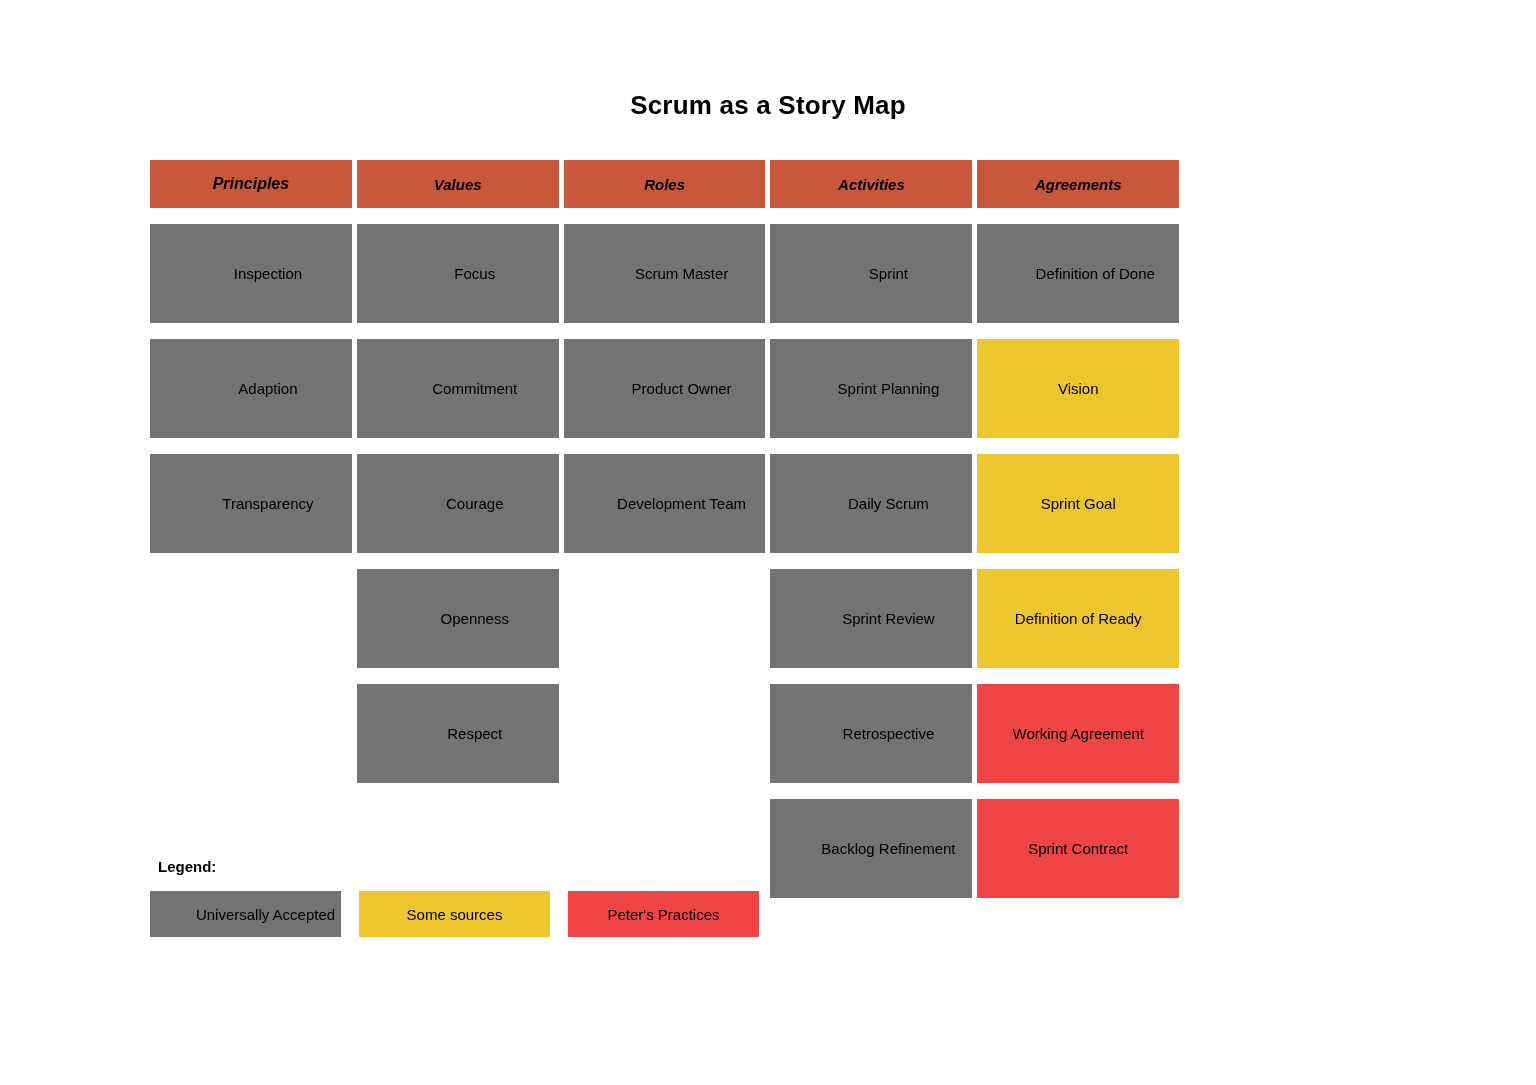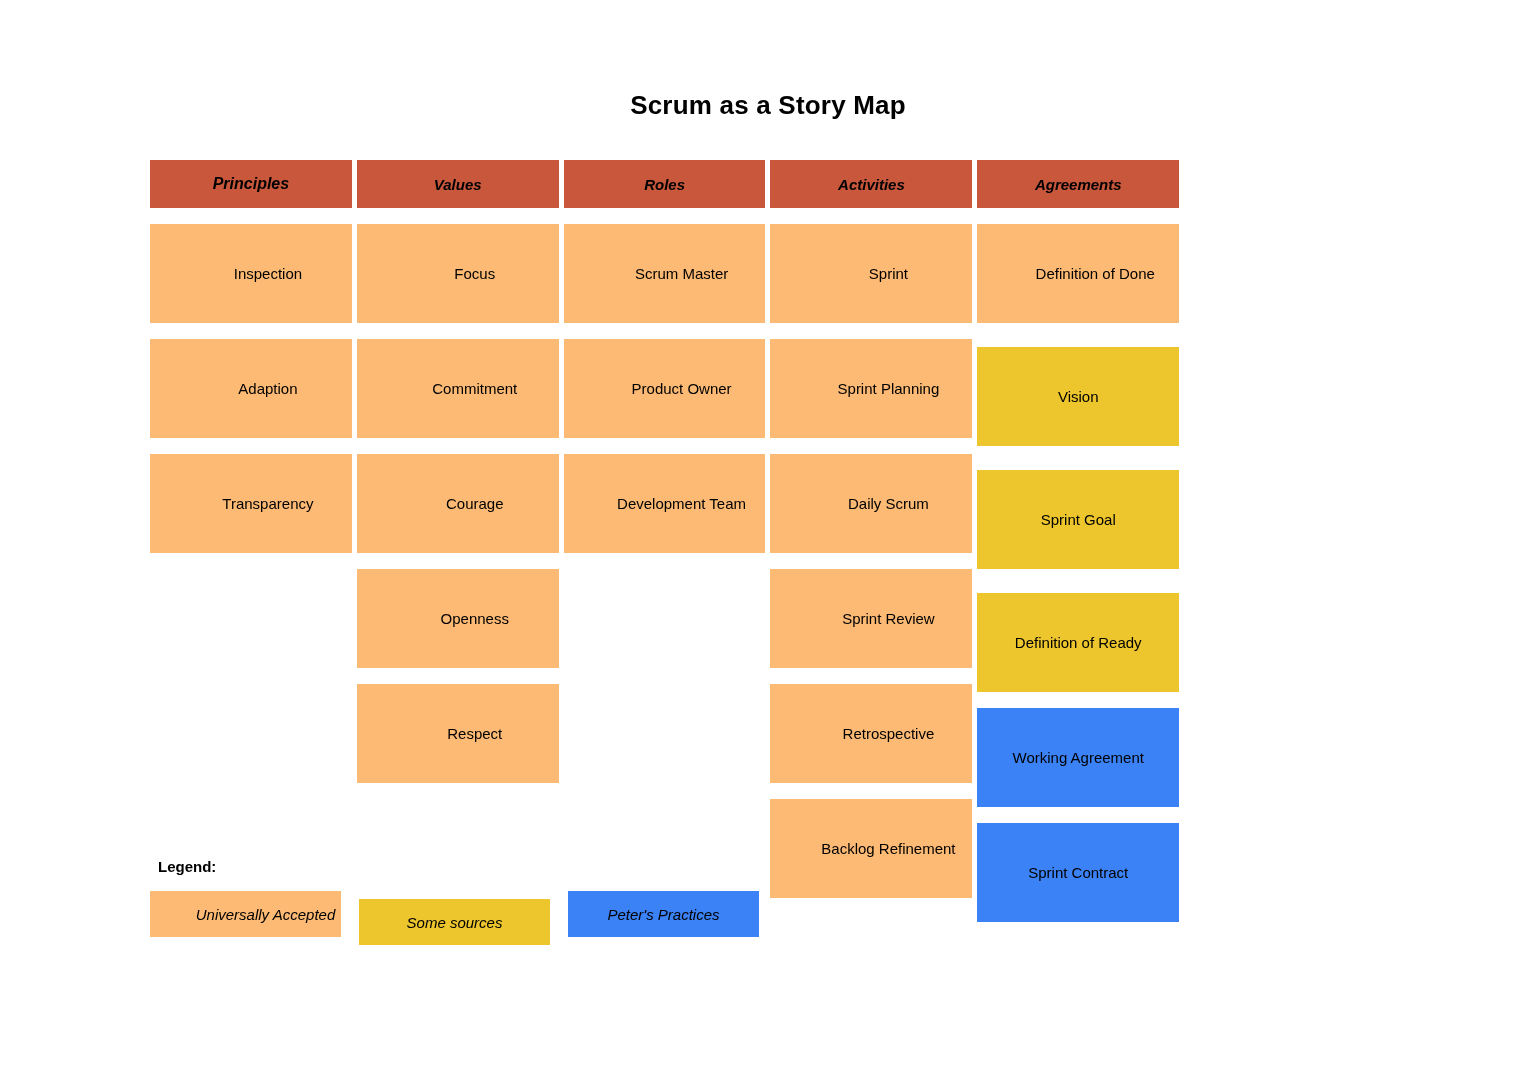--- a/index.html
+++ b/index.html
@@ -56,41 +56,40 @@
   .map-cell {
     height: 99px;
     display: flex;
     align-items: center;
     justify-content: center;
     text-align: center;
     font-size: 15px;
     padding: 0 6px;
     box-sizing: border-box;
   }
-  .tone-yellow { background: #fdba74; padding-left: 40px; }
-  .tone-gold   { background: #edc62e; margin-top: 8px; }
-  .tone-orange { background: #3b82f6; }
+  .tone-yellow { background: #737373; padding-left: 40px; }
+  .tone-gold   { background: #edc62e; }
+  .tone-orange { background: #ef4444; }
 
   #legend {
     position: absolute;
     left: 150px;
     top: 858px;
     width: 1236px;
   }
   #legend-label {
     font-size: 15px;
     font-weight: bold;
     margin-bottom: 16px;
     padding-left: 8px;
   }
   #legend-swatches {
     display: grid;
     grid-template-columns: repeat(6, 1fr);
     column-gap: 18px;
-    font-style: italic;
   }
   .legend-item {
     height: 46px;
     display: flex;
     align-items: center;
     justify-content: center;
     font-size: 15px;
     text-align: center;
   }
 </style>

